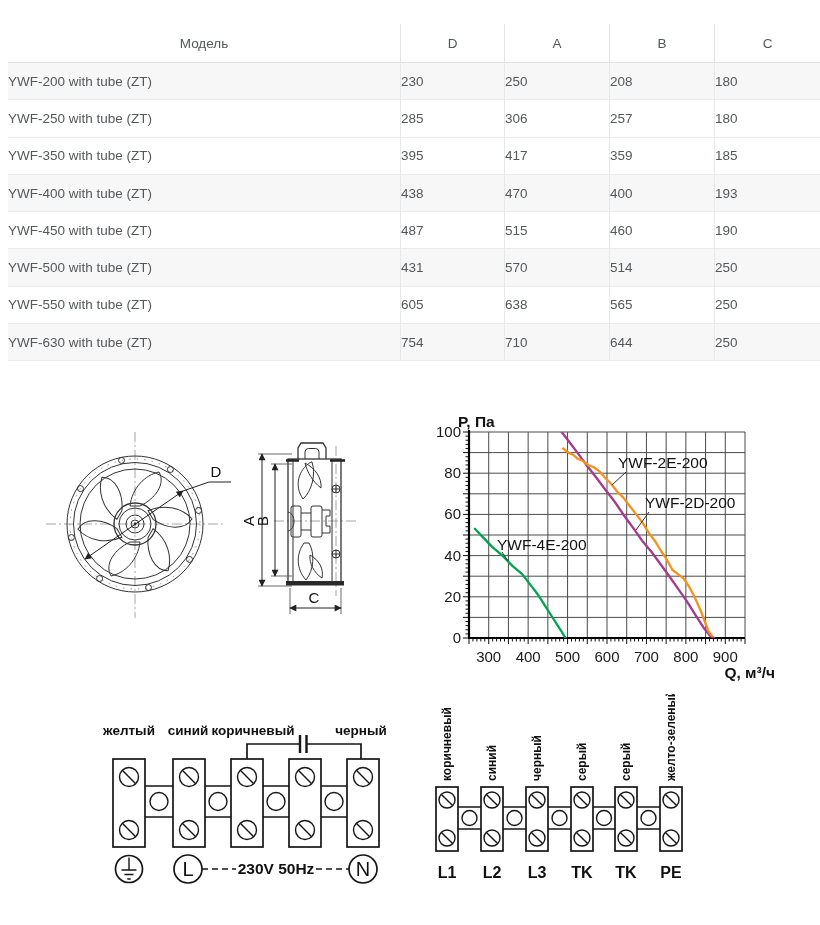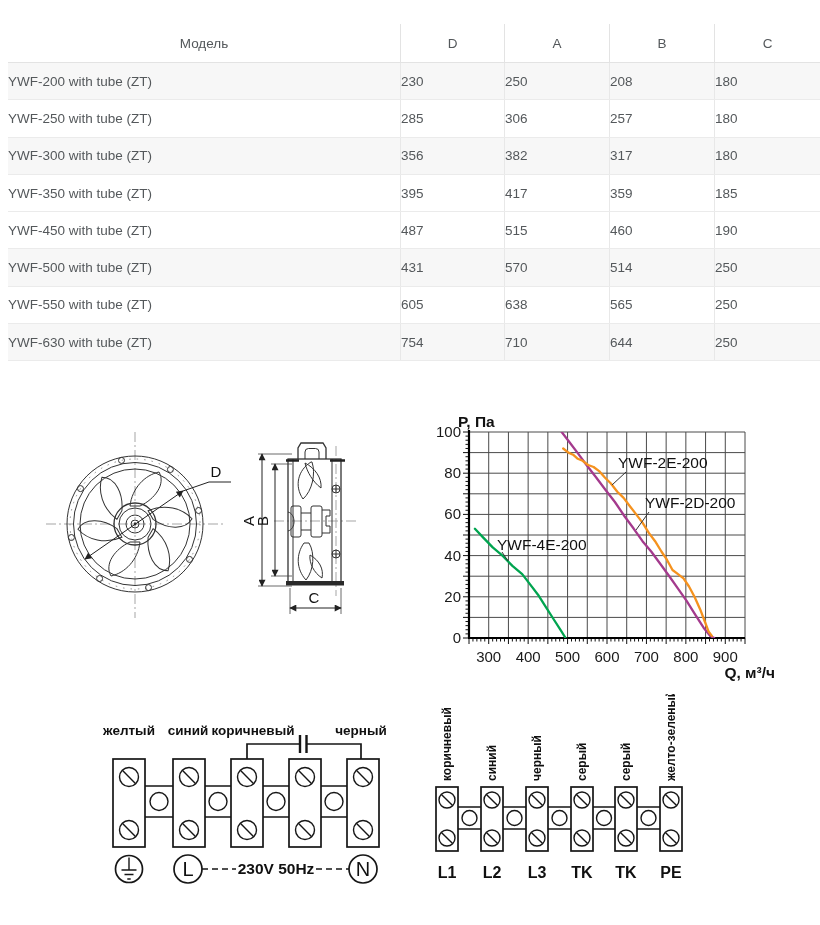--- a/index.html
+++ b/index.html
@@ -64,33 +64,33 @@
           <td>208</td>
           <td>180</td>
         </tr>
         <tr>
           <td>YWF-250 with tube (ZT)</td>
           <td>285</td>
           <td>306</td>
           <td>257</td>
           <td>180</td>
         </tr>
-        <tr class="alt">
-          <td>YWF-300 with tube (ZT)</td>
-          <td>356</td>
-          <td>382</td>
-          <td>317</td>
-          <td>180</td>
-        </tr>
         <tr>
           <td>YWF-350 with tube (ZT)</td>
           <td>395</td>
           <td>417</td>
           <td>359</td>
           <td>185</td>
+        </tr>
+        <tr class="alt">
+          <td>YWF-400 with tube (ZT)</td>
+          <td>438</td>
+          <td>470</td>
+          <td>400</td>
+          <td>193</td>
         </tr>
         <tr>
           <td>YWF-450 with tube (ZT)</td>
           <td>487</td>
           <td>515</td>
           <td>460</td>
           <td>190</td>
         </tr>
         <tr class="alt">
           <td>YWF-500 with tube (ZT)</td>

